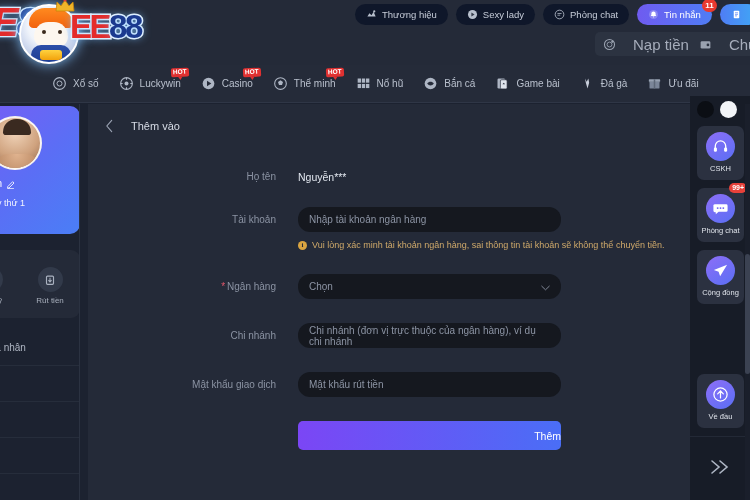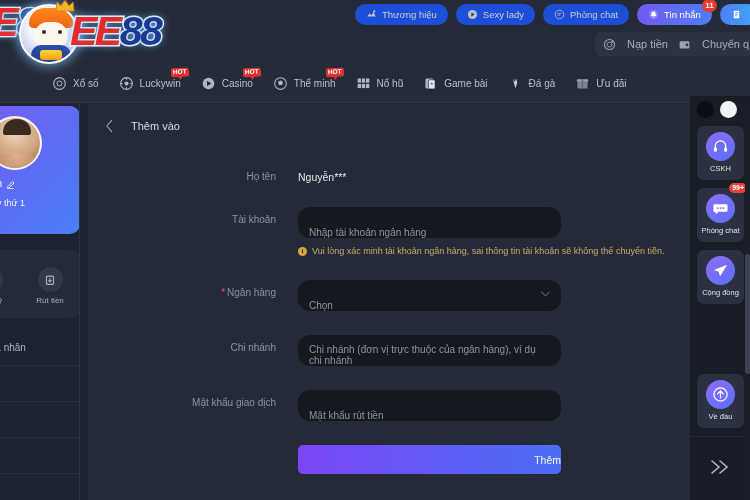--- a/index.html
+++ b/index.html
@@ -19,21 +19,21 @@
     background: #242a38;
   }
   .topnav-pills {
     position: absolute; left: 355px; top: 4px;
     display: flex; align-items: center; gap: 8px;
   }
   .pill {
     display: flex; align-items: center; gap: 5px;
     height: 21px; padding: 0 11px;
     border-radius: 11px;
-    background: #1d4ed8;
+    background: #0f172a;
     color: #c7cdd9;
     font-size: 9.5px;
     white-space: nowrap;
     position: relative;
   }
   .pill.active {
     background: linear-gradient(90deg, #6f5bf0 0%, #4f7df5 100%);
     color: #ffffff;
   }
   .pill.blue2 {
@@ -51,22 +51,22 @@
     font-size: 8px; line-height: 13px; text-align: center;
     font-weight: bold;
   }
   .topnav-second {
     position: absolute; left: 595px; top: 32px;
     display: flex; align-items: center; gap: 10px;
     background: #2c3341; border-radius: 5px;
     height: 24px; padding: 0 8px;
   }
   .mini-btn {
-    display: flex; align-items: center; gap: 11px;
-    font-size: 11px; color: #a6adbb; white-space: nowrap;
+    display: flex; align-items: center; gap: 17px;
+    font-size: 15px; color: #a6adbb; white-space: nowrap;
   }
   .mini-ico { width: 13px; height: 13px; flex: 0 0 13px; display:block; }
 
   
   .logo-wrap {
     position: absolute; left: -8px; top: -4px;
     width: 220px; height: 72px;
     z-index: 40;
     pointer-events: none;
   }
@@ -75,21 +75,21 @@
     font-size: 40px; font-weight: 900; font-style: italic;
     letter-spacing: -2px;
     color: #e42b2b;
     -webkit-text-stroke: 2.5px #ffffff;
     paint-order: stroke fill;
     text-shadow: 0 0 7px rgba(120,190,255,.85);
   }
   .logo-text-back .b { color: #1b3a8f; }
   .logo-main {
     position: absolute; left: 78px; top: 12px;
-    font-size: 41px; font-weight: 900; font-style: italic;
+    font-size: 33px; font-weight: 900; 
     letter-spacing: -2.5px;
     color: #e42b2b;
     -webkit-text-stroke: 3px #ffffff;
     paint-order: stroke fill;
     text-shadow: 0 0 9px rgba(120,190,255,.9);
   }
   .logo-main .b { color: #1b3a8f; }
   .mascot {
     position: absolute; left: 27px; top: 8px;
     width: 60px; height: 60px; border-radius: 50%;
@@ -224,23 +224,23 @@
   .frow { display: flex; align-items: flex-start; margin-bottom: 24px; }
   .flabel {
     width: 210px; text-align: right; padding-right: 22px;
     font-size: 10px; color: #8b93a3; padding-top: 7px;
     white-space: nowrap;
   }
   .req { color: #e0566a; margin-right: 2px; }
   .fval { font-size: 10.5px; color: #e2e7ef; padding-top: 7px; }
   .fctl { width: 263px; }
   .input {
-    width: 263px; height: 31px; border-radius: 12px;
+    width: 263px; height: 25px; border-radius: 12px;
     background: #15181f; border: none;
-    display: flex; align-items: flex-end;
+    display: flex; align-items: center;
     padding: 0 11px; font-size: 10px; color: #8c94a4;
     position: relative;
   }
   .input .chev { position: absolute; right: 11px; top: 11px; width: 9px; height: 6px; display:block; }
   .note {
     display: flex; align-items: center; gap: 5px;
     margin-top: 8px; font-size: 9px; color: #cfa96a;
     white-space: nowrap;
   }
   .note .icirc {
@@ -435,20 +435,27 @@
         <rect x="2" y="3" width="4" height="5" fill="#aeb6c4"></rect>
         <rect x="7" y="3" width="4" height="5" fill="#aeb6c4"></rect>
         <rect x="12" y="3" width="4" height="5" fill="#aeb6c4"></rect>
         <rect x="2" y="9.5" width="4" height="5" fill="#aeb6c4"></rect>
         <rect x="7" y="9.5" width="4" height="5" fill="#aeb6c4"></rect>
         <rect x="12" y="9.5" width="4" height="5" fill="#aeb6c4"></rect>
       </svg>
       <span>Nổ hũ</span>
     </div>
 
+    <div class="navitem">
+      <svg class="nico" viewBox="0 0 18 18">
+        <circle cx="9" cy="9" r="7" fill="#aeb6c4"></circle>
+        <path d="M5 9 c2-3 6-3 8 0 c-2 3-6 3-8 0 Z" fill="#252b39"></path>
+      </svg>
+      <span>Bắn cá</span>
+    </div>
 
     <div class="navitem">
       <svg class="nico" viewBox="0 0 18 18">
         <rect x="3" y="3" width="9" height="12" rx="1.5" fill="#aeb6c4"></rect>
         <rect x="6.5" y="4.5" width="8" height="11" rx="1.5" fill="#dfe4ec" stroke="#252b39" stroke-width=".8"></rect>
         <path d="M10.5 8 L12 10 L9 10 Z" fill="#252b39"></path>
       </svg>
       <span>Game bài</span>
     </div>
 

